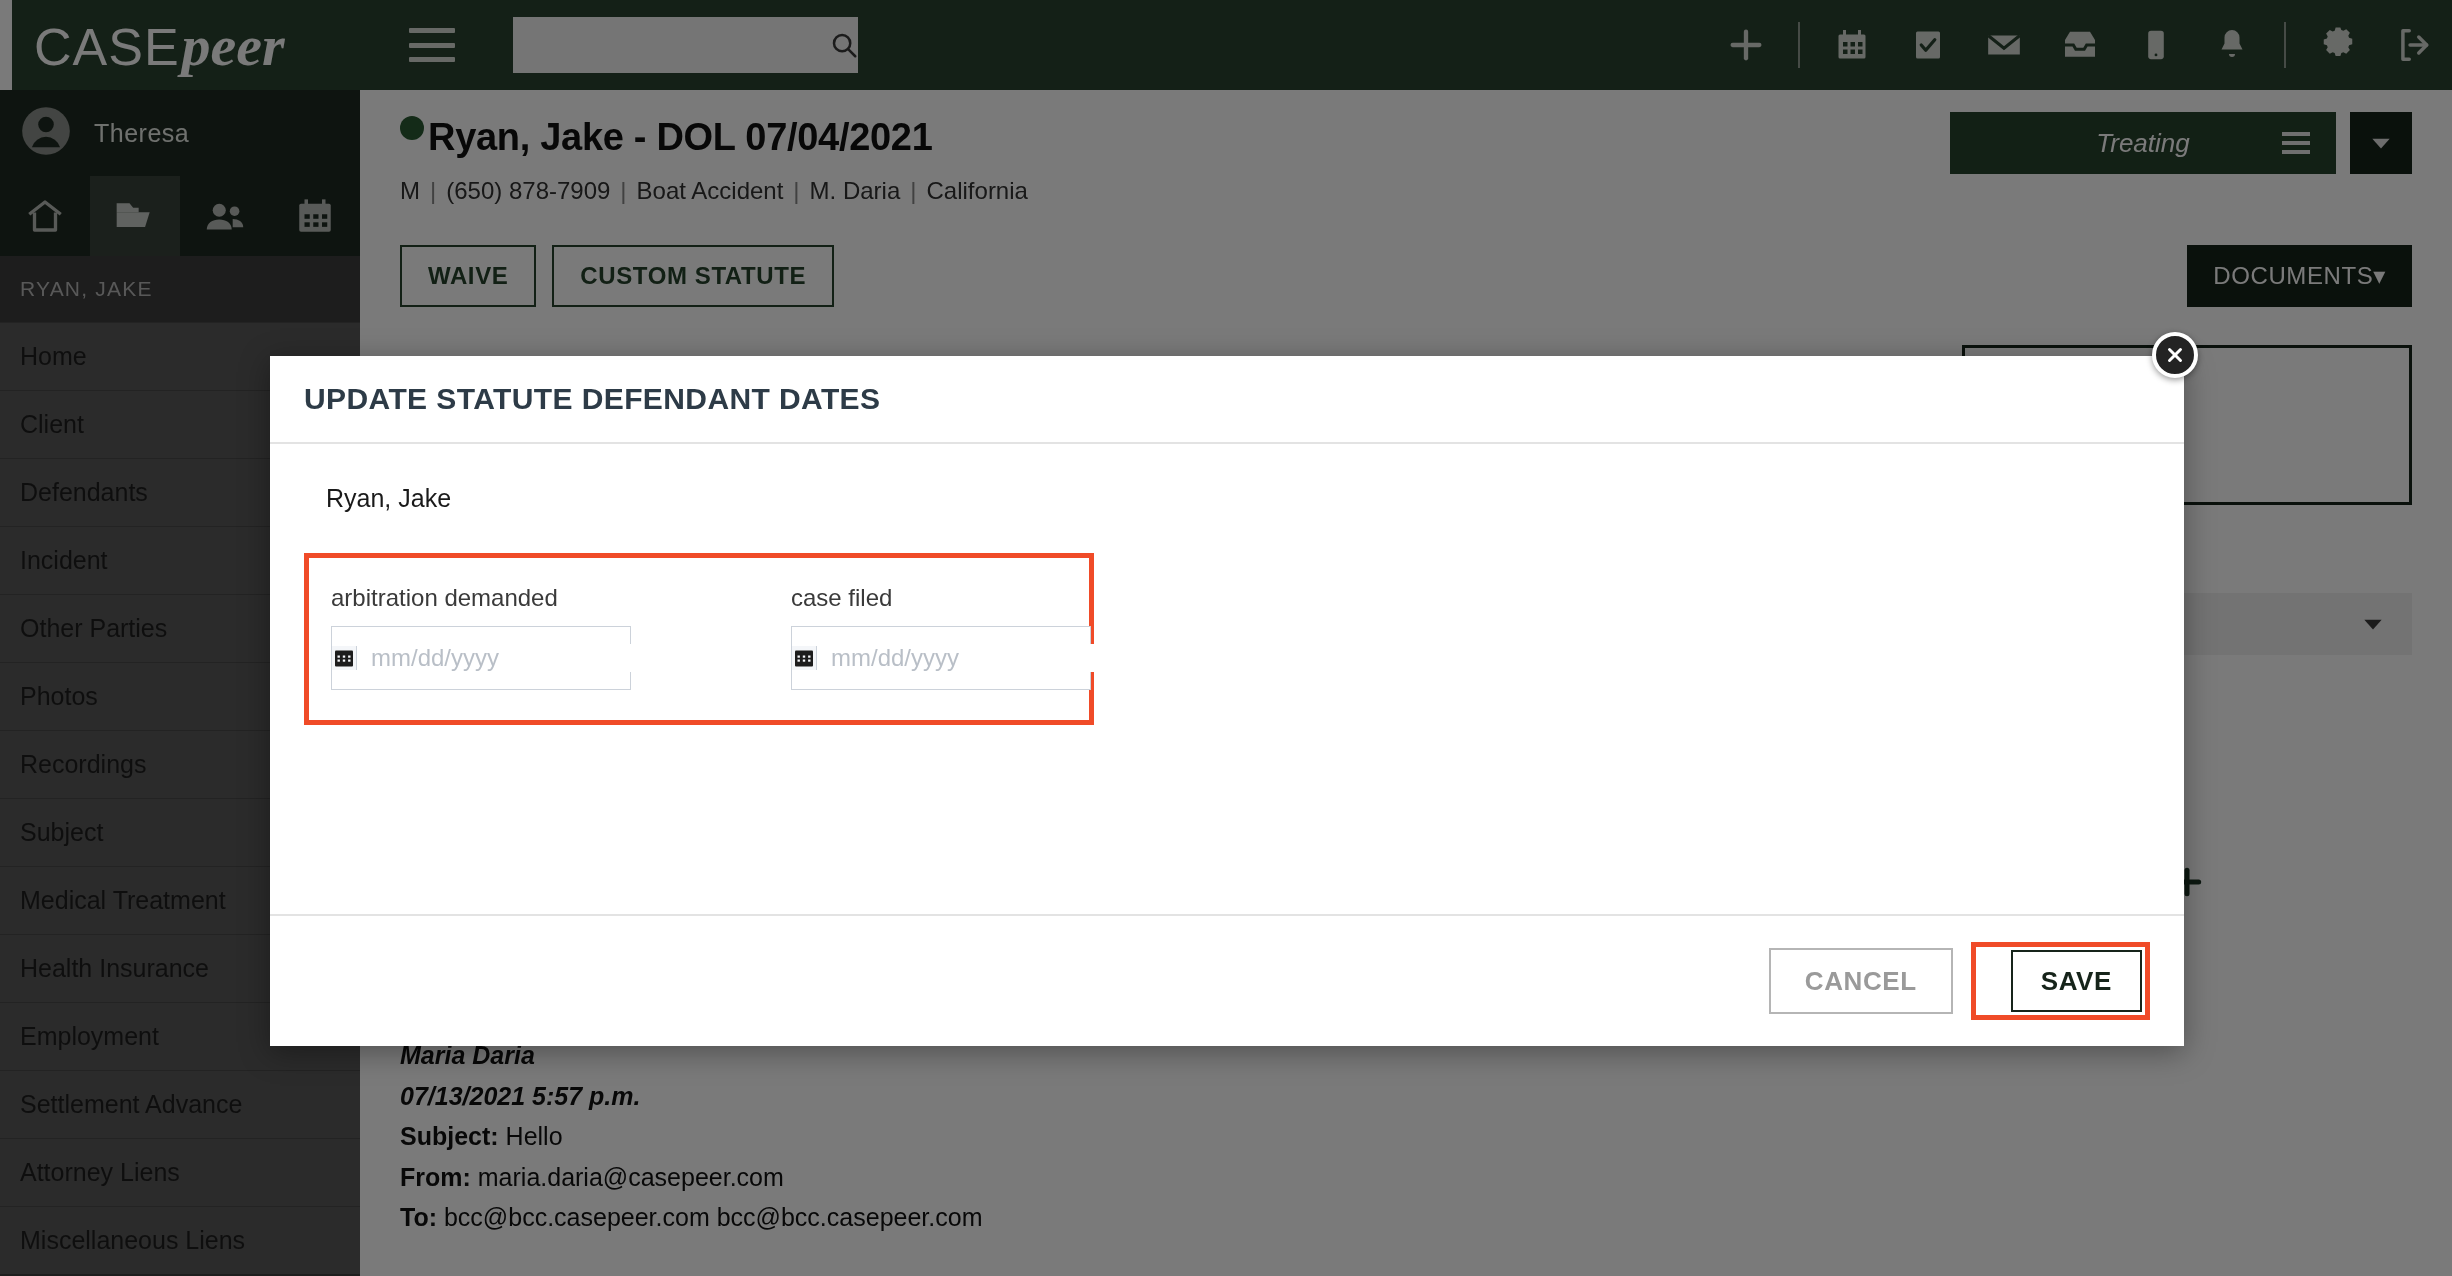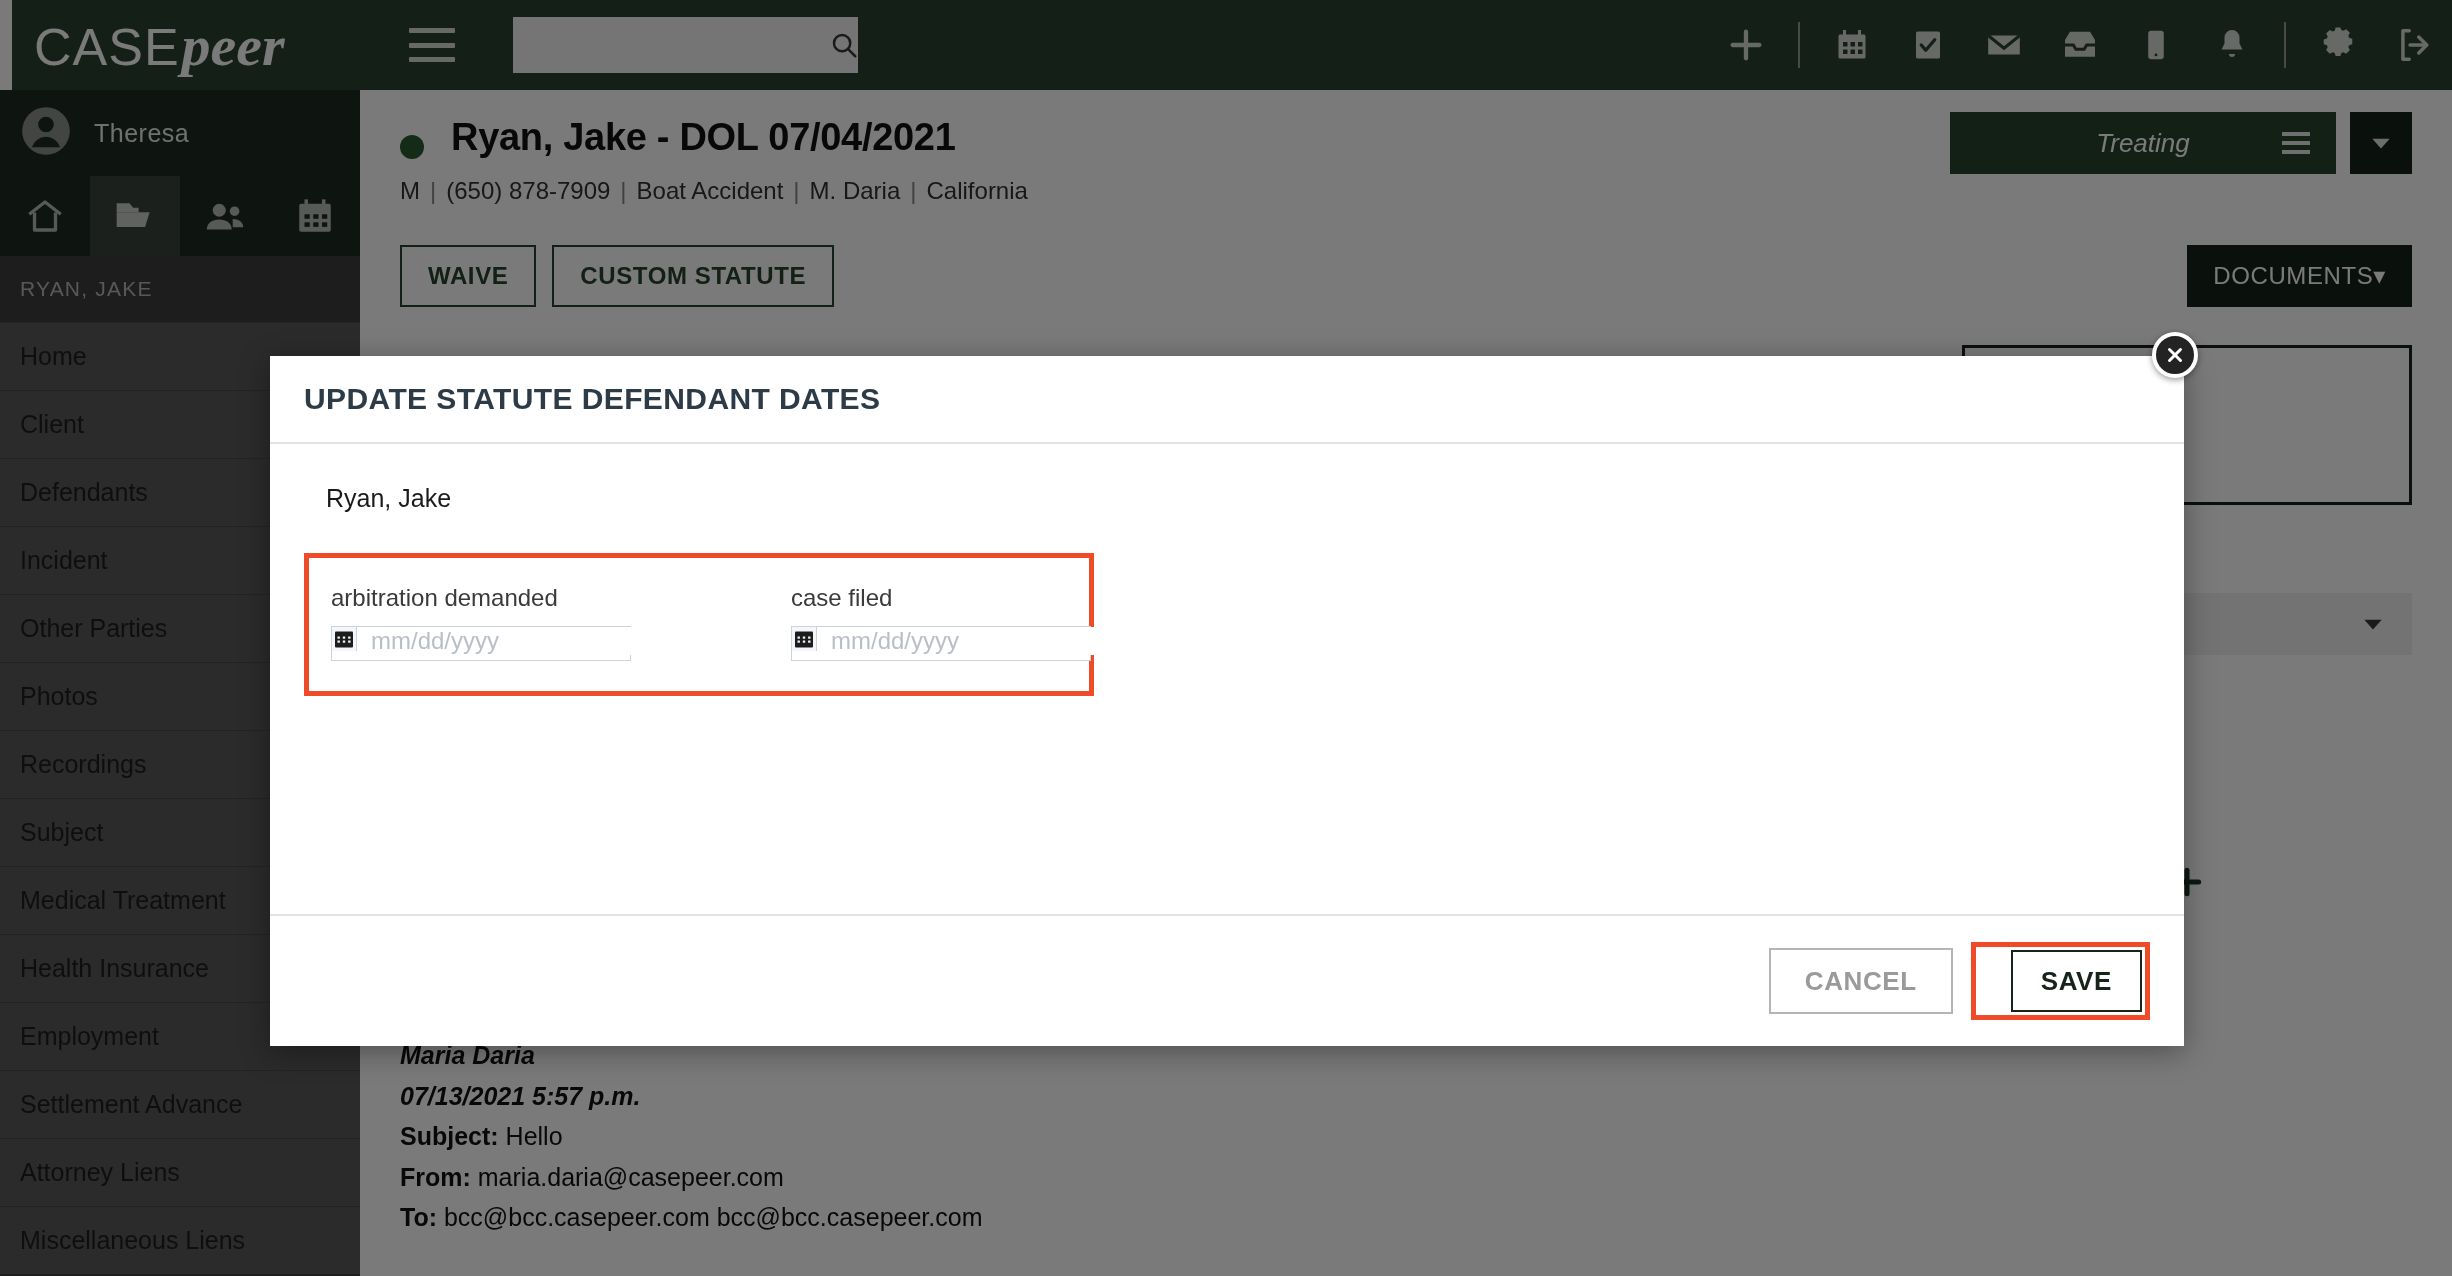--- a/index.html
+++ b/index.html
@@ -104,21 +104,21 @@
     cursor: pointer;
   }
 
   
   #main {
     position: absolute; top: 90px; left: 360px; width: 2092px; height: 1186px;
     background: #ffffff;
     z-index: 3;
   }
   #case-header { padding: 26px 40px 0 40px; }
-  #case-title-row { display: flex; align-items: flex-end; gap: 27px; }
+  #case-title-row { display: flex; align-items: flex-start; gap: 4px; }
   #status-dot { width: 24px; height: 24px; border-radius: 50%; background: #2b5b32; }
   #case-title { font-size: 38px; font-weight: 700; color: #111; letter-spacing: -.3px; }
   #case-sub { margin-top: 18px; font-size: 24px; color: #333; }
   #case-sub .sep { color: #888; padding: 0 10px; }
 
   #status-area {
     position: absolute; top: 22px; right: 40px; display: flex; align-items: center; gap: 14px;
   }
   #status-btn {
     width: 386px; height: 62px; background: #27432d; color: #fff;
@@ -187,21 +187,21 @@
   #modal-client { font-size: 25px; color: #1a1a1a; padding-left: 22px; }
   #dates-highlight {
     margin-top: 40px; width: 790px; border: 5px solid #f04b28;
     padding: 26px 22px 30px 22px;
     display: flex;
   }
   .date-field { width: 300px; }
   .date-field.second { margin-left: 160px; }
   .date-label { font-size: 24px; color: #3a3a3a; margin-bottom: 14px; }
   .date-input-wrap {
-    display: flex; align-items: flex-start; height: 35px;
+    display: flex; align-items: center; height: 64px;
     border: 1px solid #ccd2da; background: #ffffff;
   }
   .date-input-wrap .cal-btn {
     width: 48px; background: #f4f6f9; border-right: 1px solid #ccd2da;
     display: flex; align-items: center; justify-content: center; cursor: pointer;
   }
   .date-input-wrap input {
     flex: 1; border: none; outline: none; font-size: 24px; padding: 0 14px;
     color: #222; font-family: "Liberation Sans", sans-serif;
   }

